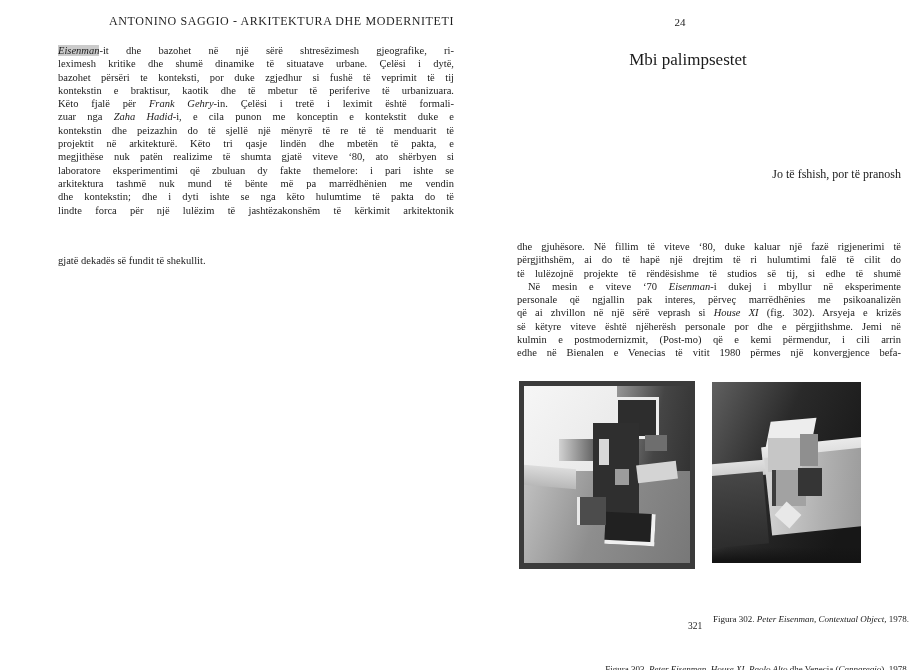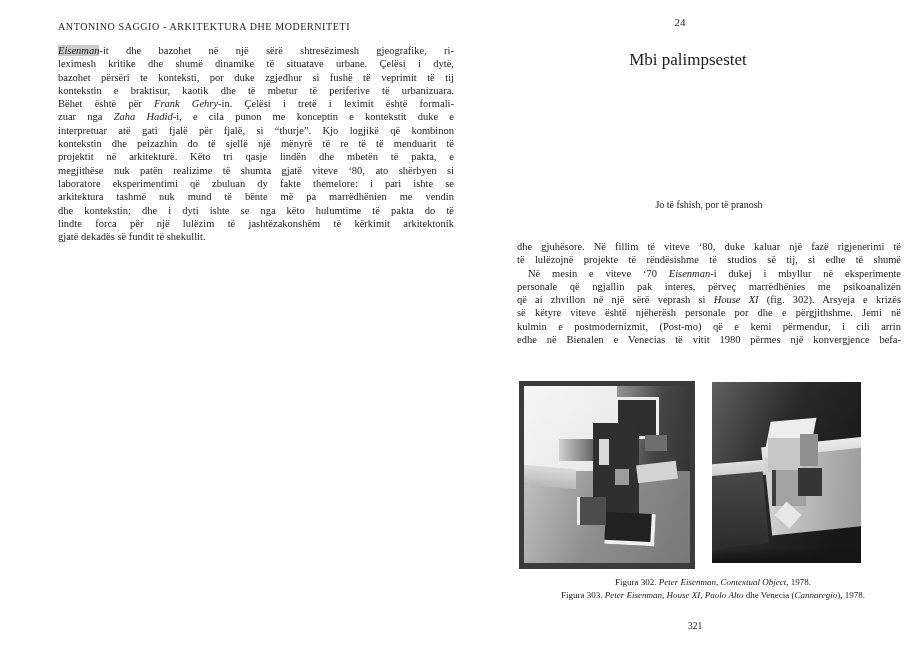--- a/index.html
+++ b/index.html
@@ -1,39 +1,39 @@
 <!DOCTYPE html>
 <html><head>
 <meta charset="utf-8">
 <title>Book Spread</title>
 <style>
   html,body{margin:0;padding:0;background:#ffffff;}
   .canvas{position:relative;width:916px;height:670px;background:#ffffff;
           font-family:"Liberation Serif",serif;color:#1a1a1a;overflow:hidden;}
 
   
-  .running-header{position:absolute;left:58px;top:21px;width:396px;text-align:left;
-                  font-size:10px;letter-spacing:0.6px;color:#1f1f1f;}
+  .running-header{position:absolute;left:58px;top:14px;width:396px;text-align:right;
+                  font-size:12px;letter-spacing:0.6px;color:#1f1f1f;}
   .left-body{position:absolute;left:58px;top:44px;width:396px;font-size:10.5px;line-height:13.3px;}
   .right-body{position:absolute;left:517px;top:240px;width:384px;font-size:10.5px;line-height:13.3px;}
 
   .tline{text-align:justify;text-align-last:justify;}
-  .tline.last{text-align-last:left;}
+  .tline.last{text-align-last:left;margin-top:37px;}
   .tline.indent{text-indent:11px;}
   .it{font-style:italic;}
   .hl{background:#cbcbcb;}
 
   .folio{position:absolute;top:621px;font-size:9.5px;color:#1a1a1a;}
   .folio-left{left:58px;width:350px;text-align:center;}
   .folio-right{left:517px;width:356px;text-align:center;}
 
   
   .chapter-number{position:absolute;left:530px;top:16px;width:300px;text-align:center;font-size:11px;}
   .chapter-title{position:absolute;left:538px;top:50px;width:300px;text-align:center;font-size:17px;}
-  .section-heading{position:absolute;left:517px;top:199px;width:384px;text-align:center;font-size:10px;}
+  .section-heading{position:absolute;left:517px;top:167px;width:384px;text-align:right;font-size:12px;}
 
   
   .figure{position:absolute;overflow:hidden;}
   .shape{position:absolute;}
 
   .fig302{left:519px;top:381px;width:176px;height:188px;background:#3b3b3b;}
   .s302-wall{left:5px;top:5px;width:93px;height:87px;background:linear-gradient(130deg,#f6f6f6,#e7e7e7);}
   .s302-dark{left:98px;top:5px;right:5px;height:85px;background:linear-gradient(100deg,#969696,#454545 55%,#333333);}
   .s302-floor{left:5px;top:90px;right:5px;bottom:6px;background:linear-gradient(110deg,#c2c2c2,#8e8e8e 45%,#787878);}
   .s302-wedge{left:5px;top:86px;width:52px;height:20px;background:linear-gradient(#dcdcdc,#b8b8b8);transform:skewY(5deg);}
@@ -55,56 +55,56 @@
   .s303-mTop{left:56px;top:38px;width:46px;height:26px;background:#ededed;transform:rotate(-5deg) skewX(-16deg);}
   .s303-mFront{left:56px;top:56px;width:34px;height:34px;background:#c6c6c6;}
   .s303-mSide{left:88px;top:52px;width:18px;height:32px;background:#8f8f8f;}
   .s303-mLow{left:60px;top:88px;width:30px;height:36px;background:#a2a2a2;border-left:4px solid #3c3c3c;}
   .s303-mDark{left:86px;top:86px;width:24px;height:28px;background:#353535;}
   .s303-mFoot{left:66px;top:124px;width:20px;height:18px;background:#e8e8e8;transform:rotate(42deg);}
   .s303-bottomShadow{left:0;bottom:-2px;width:100%;height:18px;background:linear-gradient(rgba(20,20,20,0),#141414 75%);}
 
   
   .captions{position:absolute;left:517px;top:576px;width:392px;font-size:9px;line-height:13px;}
-  .captions .tline{text-align:center;text-align-last:auto;}
+  .captions .tline{text-align:right;text-align-last:auto;}
 </style>
 </head>
 <body>
 
 <div class="canvas">
 
   <div class="running-header">ANTONINO SAGGIO - ARKITEKTURA DHE MODERNITETI</div>
 
   <div class="left-body">
       <div class="tline"><span class="it hl">Eisenman</span><span>-it dhe bazohet në një sërë shtresëzimesh gjeografike, ri-</span></div>
       <div class="tline"><span>leximesh kritike dhe shumë dinamike të situatave urbane. Çelësi i dytë,</span></div>
       <div class="tline"><span>bazohet përsëri te konteksti, por duke zgjedhur si fushë të veprimit të tij</span></div>
       <div class="tline"><span>kontekstin e braktisur, kaotik dhe të mbetur të periferive të urbanizuara.</span></div>
-      <div class="tline"><span>Bëhet është për </span><span class="it">Frank Gehry</span><span>-in. Çelësi i tretë i leximit është formali-</span></div>
+      <div class="tline"><span>Këto fjalë për </span><span class="it">Frank Gehry</span><span>-in. Çelësi i tretë i leximit është formali-</span></div>
       <div class="tline"><span>zuar nga </span><span class="it">Zaha Hadid</span><span>-i, e cila punon me konceptin e kontekstit duke e</span></div>
-      <div class="tline"><span>interpretuar atë gati fjalë për fjalë, si “thurje”. Kjo logjikë që kombinon</span></div>
       <div class="tline"><span>kontekstin dhe peizazhin do të sjellë një mënyrë të re të të menduarit të</span></div>
       <div class="tline"><span>projektit në arkitekturë. Këto tri qasje lindën dhe mbetën të pakta, e</span></div>
       <div class="tline"><span>megjithëse nuk patën realizime të shumta gjatë viteve ‘80, ato shërbyen si</span></div>
       <div class="tline"><span>laboratore eksperimentimi që zbuluan dy fakte themelore: i pari ishte se</span></div>
       <div class="tline"><span>arkitektura tashmë nuk mund të bënte më pa marrëdhënien me vendin</span></div>
       <div class="tline"><span>dhe kontekstin; dhe i dyti ishte se nga këto hulumtime të pakta do të</span></div>
       <div class="tline"><span>lindte forca për një lulëzim të jashtëzakonshëm të kërkimit arkitektonik</span></div>
       <div class="tline last"><span>gjatë dekadës së fundit të shekullit.</span></div>
     </div>
 
 
   <div class="chapter-number">24</div>
 
   <div class="chapter-title">Mbi palimpsestet</div>
 
   <div class="section-heading">Jo të fshish, por të pranosh</div>
 
   <div class="right-body">
       <div class="tline"><span>dhe gjuhësore. Në fillim të viteve ‘80, duke kaluar një fazë rigjenerimi të</span></div>
+      <div class="tline"><span>përgjithshëm, ai do të hapë një drejtim të ri hulumtimi falë të cilit do</span></div>
       <div class="tline"><span>të lulëzojnë projekte të rëndësishme të studios së tij, si edhe të shumë</span></div>
       <div class="tline indent"><span>Në mesin e viteve ‘70 </span><span class="it">Eisenman</span><span>-i dukej i mbyllur në eksperimente</span></div>
       <div class="tline"><span>personale që ngjallin pak interes, përveç marrëdhënies me psikoanalizën</span></div>
       <div class="tline"><span>që ai zhvillon në një sërë veprash si </span><span class="it">House XI</span><span> (fig. 302). Arsyeja e krizës</span></div>
       <div class="tline"><span>së këtyre viteve është njëherësh personale por dhe e përgjithshme. Jemi në</span></div>
       <div class="tline"><span>kulmin e postmodernizmit, (Post-mo) që e kemi përmendur, i cili arrin</span></div>
       <div class="tline"><span>edhe në Bienalen e Venecias të vitit 1980 përmes një konvergjence befa-</span></div>
     </div>
 
   <div class="figure fig302">

